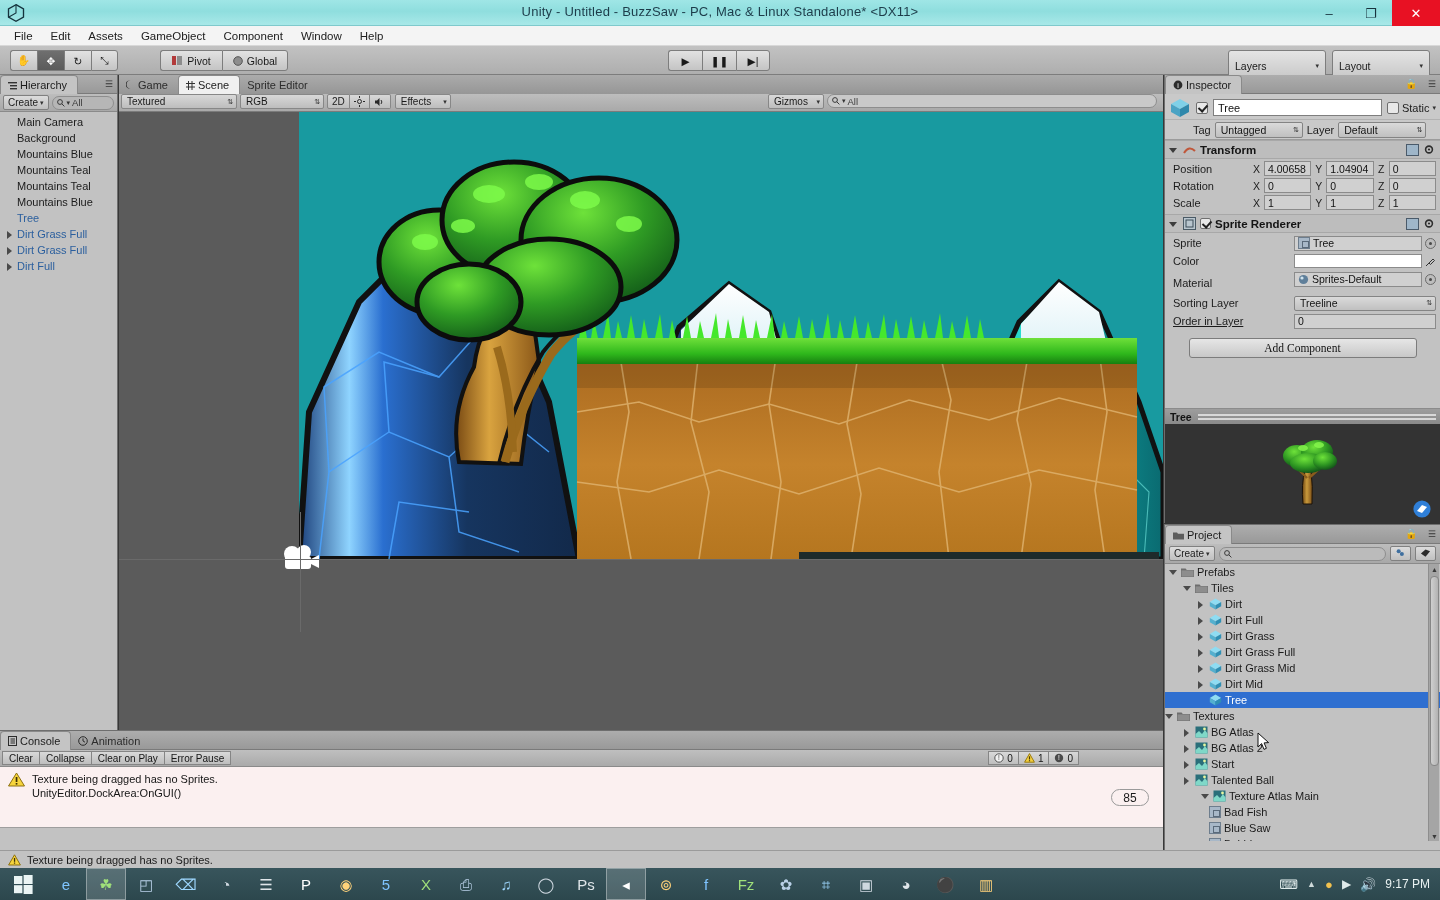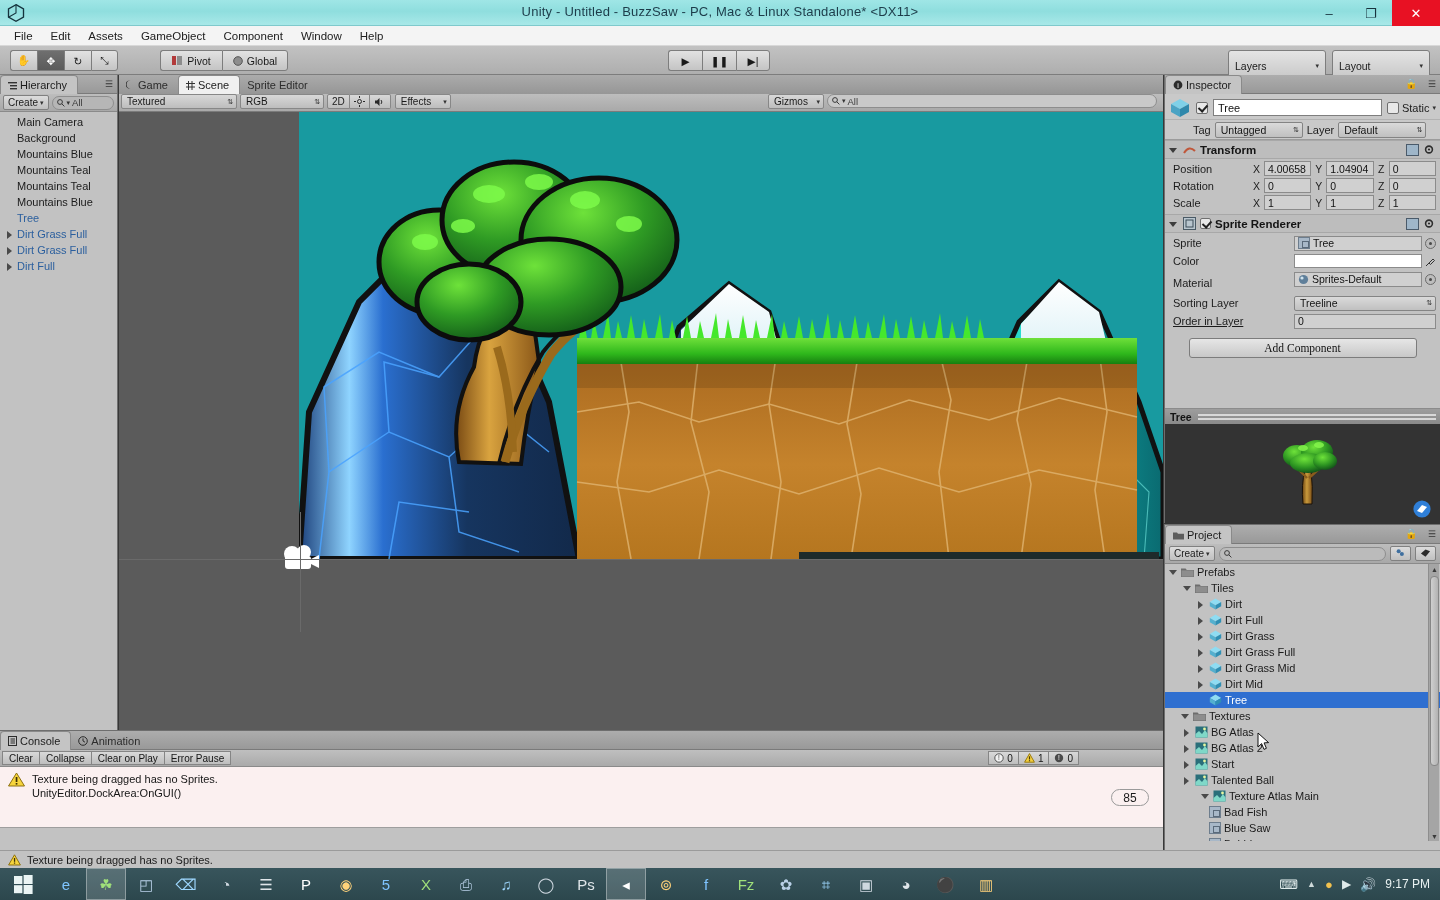--- a/index.html
+++ b/index.html
@@ -983,21 +983,21 @@
         </div>
         <div class="proj-row sel" style="padding-left: 32px;">
           <span class="tri none"></span>
           <svg viewBox="0 0 13 12" class="prefab-ico">
             <path d="M6.5 0.6 L12.2 4 L6.5 7.2 L0.8 4 Z" fill="#8fdcf2"></path>
             <path d="M0.8 4 L6.5 7.2 L6.5 11.6 L0.8 8.2 Z" fill="#54b0cf"></path>
             <path d="M12.2 4 L6.5 7.2 L6.5 11.6 L12.2 8.2 Z" fill="#2f8fb4"></path>
           </svg>
           <span>Tree</span>
         </div>
-        <div class="proj-row" style="padding-left: 16px;">
+        <div class="proj-row" style="padding-left: 0;">
           <span class="tri open"></span>
           <svg viewBox="0 0 13 11" class="folder-ico">
             <path d="M0 1.6 h4.6 l1.2 1.4 h7.2 v7 h-13 z" fill="#6d6d6d"></path>
             <path d="M0.5 3.4 h12 v6.2 h-12 z" fill="#8d8d8d"></path>
           </svg>
           <span>Textures</span>
         </div>
         <div class="proj-row" style="padding-left: 18px;">
           <span class="tri closed"></span>
           <svg viewBox="0 0 13 12" class="prefab-ico">

